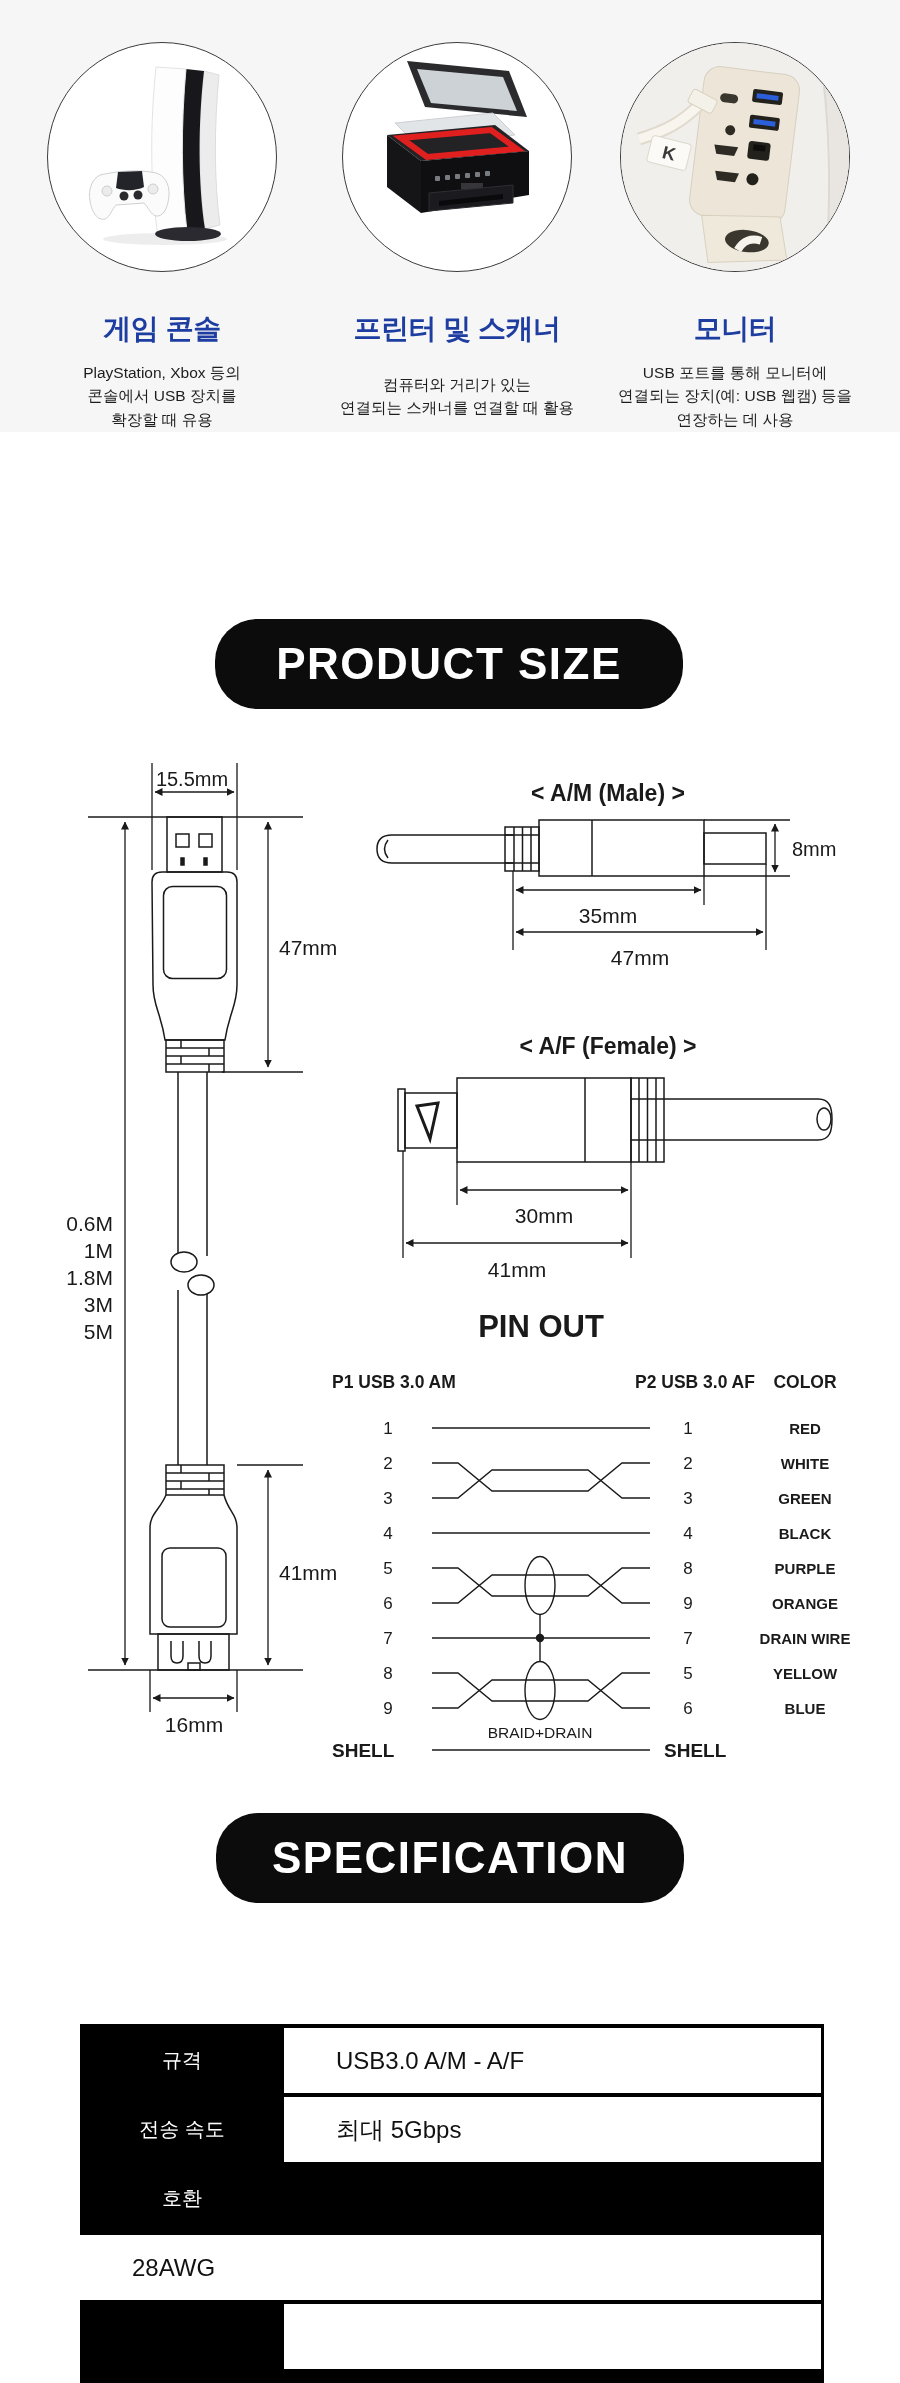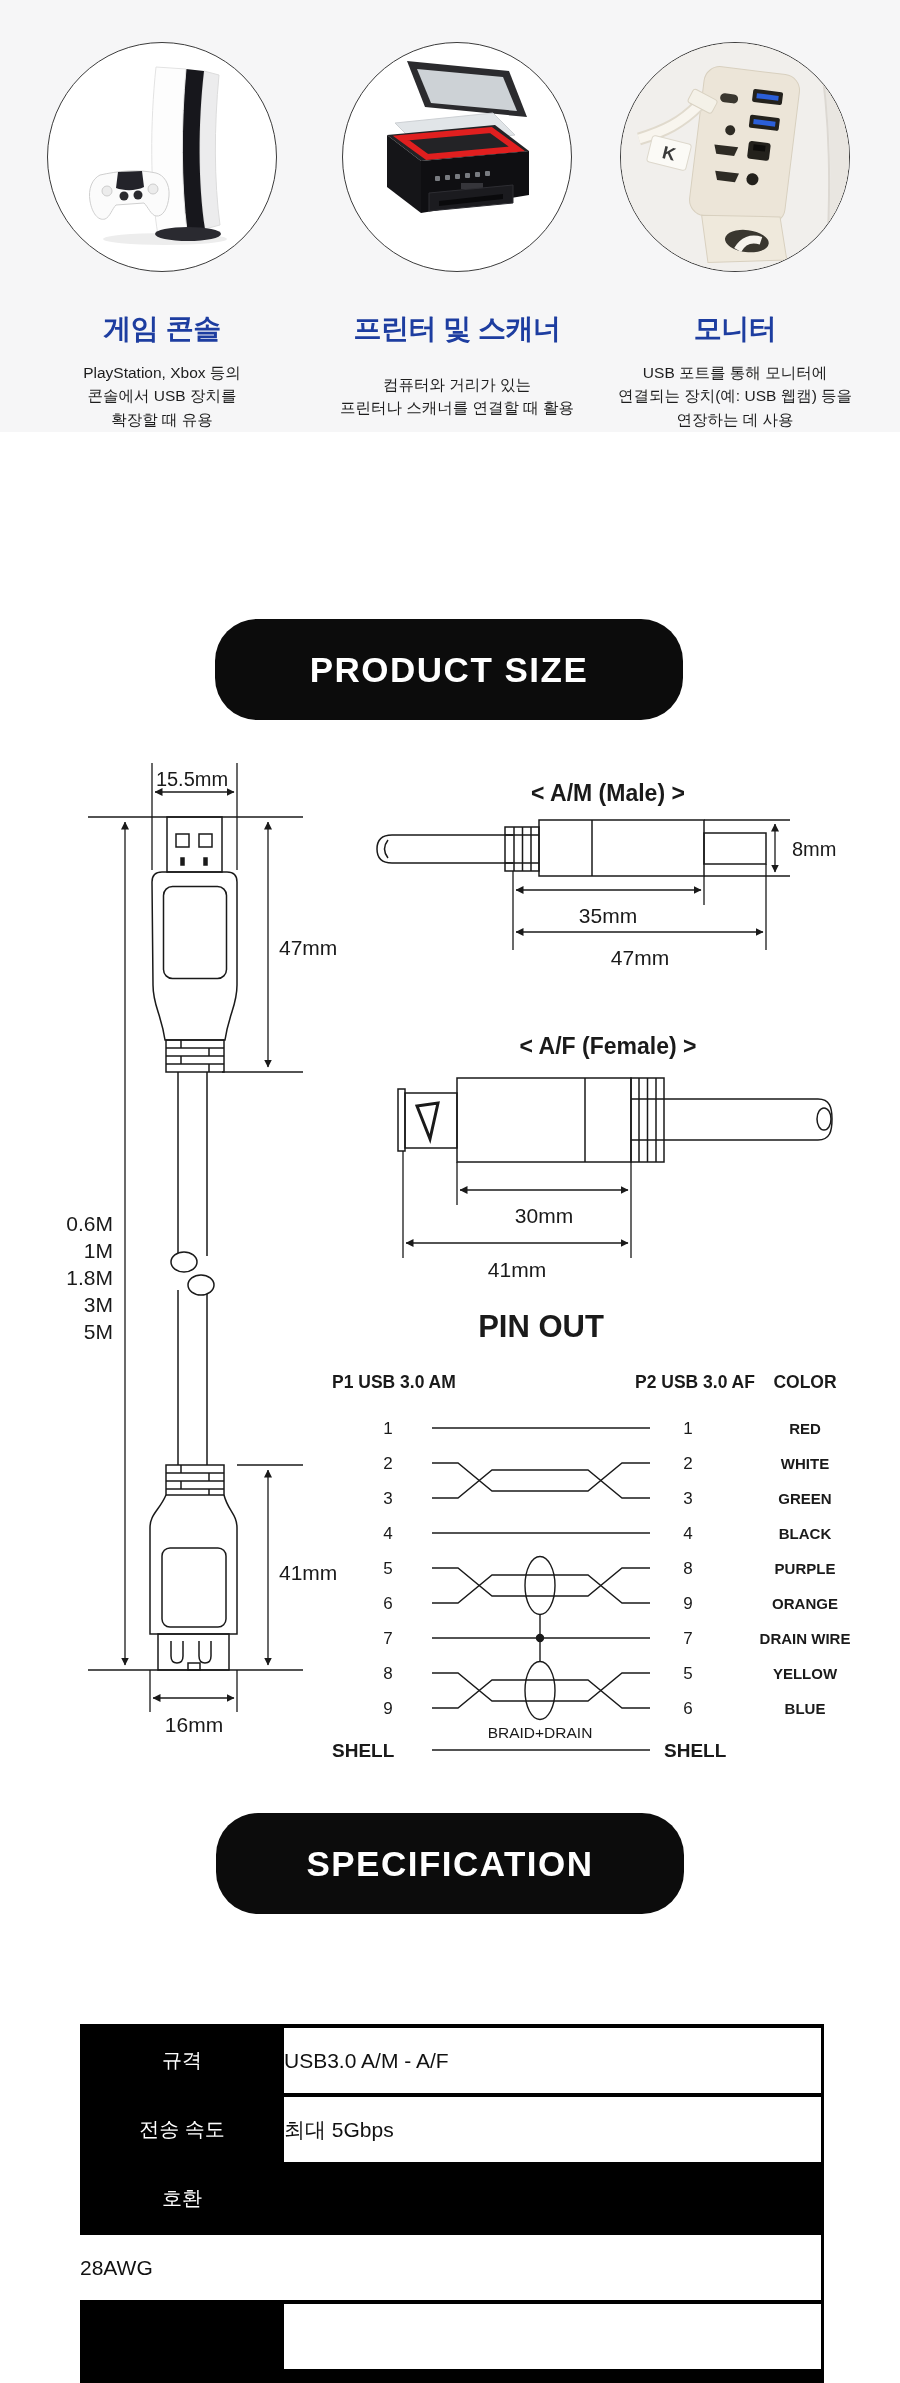--- a/index.html
+++ b/index.html
@@ -9,36 +9,36 @@
   .top-section{position:absolute;left:0;top:0;width:900px;height:432px;background:#f6f6f7;}
   .use-case{position:absolute;top:42px;width:280px;text-align:center;}
   .uc-1{left:22px;} .uc-2{left:317px;} .uc-3{left:595px;}
   .circle{width:228px;height:228px;margin:0 auto;border-radius:50%;border:1px solid #3c3c3c;
           background:#fff;overflow:hidden;}
   .uc-3 .circle{background:#f1efec;}
   .uc-title{margin-top:38px;font-size:28px;font-weight:bold;color:#1d3da0;letter-spacing:-0.5px;}
   .uc-desc{margin-top:12px;height:72px;display:flex;flex-direction:column;justify-content:center;
            font-size:15.5px;line-height:23.5px;color:#1d1d1d;}
   
-  .pill{position:absolute;width:468px;height:101px;border-radius:42px;background:#0c0c0c;
-        display:flex;align-items:center;justify-content:center;color:#fff;font-size:35px;
+  .pill{position:absolute;width:468px;height:90px;border-radius:42px;background:#0c0c0c;
+        display:flex;align-items:center;justify-content:center;color:#fff;font-size:44px;
         font-weight:bold;letter-spacing:1.5px;}
   .pill-size{left:215px;top:619px;}
   .pill-spec{left:216px;top:1813px;}
   
   .dsvg{position:absolute;}
   .dsvg text{fill:#1a1a1a;}
   
   .spec-table{position:absolute;left:80px;top:2024px;width:744px;height:359px;background:#000;
               box-sizing:border-box;padding:4px 3px 0 0;overflow:hidden;}
   .spec-row{display:flex;height:65px;margin-bottom:4px;}
   .spec-label{width:204px;background:#000;color:#fff;display:flex;align-items:center;
               justify-content:center;font-size:20px;}
   .spec-value{flex:1;background:#fff;color:#111;display:flex;align-items:center;
-              font-size:21px;}
+              padding-left:52px;font-size:24px;}
 </style>
 </head>
 <body>
 
 <div class="page">
 
   <div class="top-section">
 
     <div class="use-case uc-1">
       <div class="circle">
@@ -83,21 +83,21 @@
               <rect x="142" y="128" width="5" height="5" rx="1"></rect>
           </g>
           <rect x="118" y="140" width="22" height="6" fill="#35353a"></rect>
           <polygon points="86,150 170,142 170,160 86,168" fill="#1b1b1f" stroke="#2e2e33"></polygon>
           <polygon points="96,158 160,151 160,156 96,163" fill="#0a0a0c"></polygon>
         </svg>
       </div>
       <div class="uc-title">프린터 및 스캐너</div>
       <div class="uc-desc">
         <div>컴퓨터와 거리가 있는</div>
-        <div>프린터나 스캐너를 연결할 때 활용</div>
+        <div>연결되는 스캐너를 연결할 때 활용</div>
       </div>
     </div>
 
     <div class="use-case uc-3">
       <div class="circle">
         <svg viewBox="0 0 228 228" width="228" height="228">
           <rect x="0" y="0" width="228" height="228" fill="#f1efec"></rect>
           <path d="M196,0 L228,0 L228,228 L204,228 C212,150 212,76 196,0 Z" fill="#e9e6e1"></path>
           <path d="M197,0 C210,76 210,150 205,228" fill="none" stroke="#dcd8d2" stroke-width="2"></path>
           <g transform="rotate(7 114 114)">

